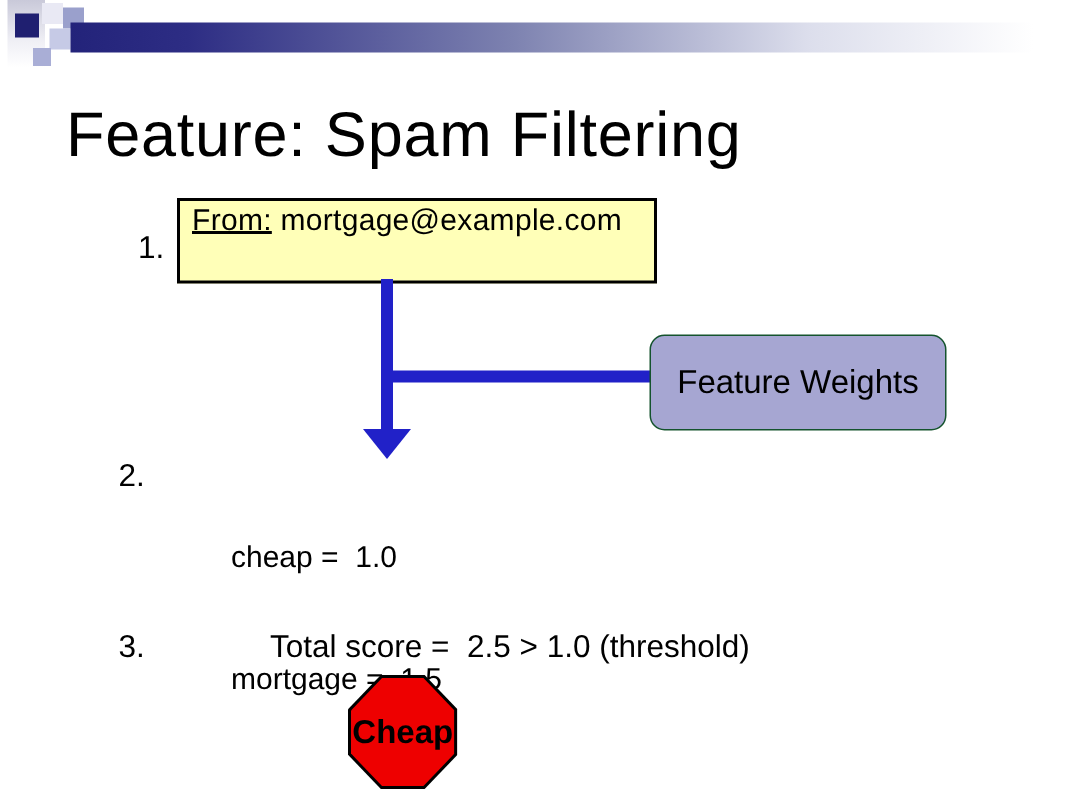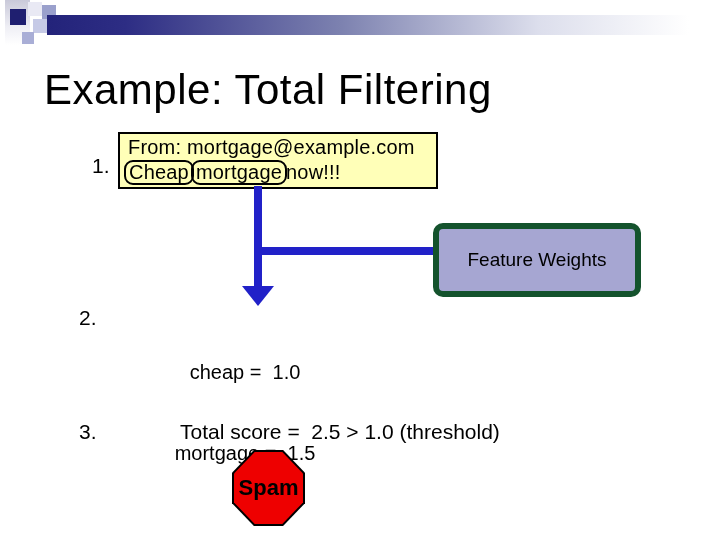--- a/index.html
+++ b/index.html
@@ -25,43 +25,43 @@
   .num1{left:92px;top:154px;}
   .num2{left:79px;top:306px;}
   .num3{left:79px;top:420px;}
   
   .email-box{
     position:absolute;left:118px;top:132px;width:308px;height:52px;
     background:#ffffb8;border:2px solid #000;
     font-size:20px;letter-spacing:0.2px;line-height:25px;padding:1px 0 0 8px;
     white-space:nowrap;
   }
-  .underlined{}
+  .underlined{text-decoration:underline;}
   .word-chip{
     display:inline-block;border:2px solid #000;border-radius:9px;
     padding:0 3px;margin:0 -1px 0 -4px;line-height:21px;
   }
   .word-chip + .word-chip{margin-left:-2px;}
   
   .arrow-shaft{position:absolute;left:254px;top:186px;width:8px;height:101px;background:#2121c8;}
   .arrow-head{position:absolute;left:242px;top:286px;width:0;height:0;
     border-left:16px solid transparent;border-right:16px solid transparent;
     border-top:20px solid #2121c8;}
   .h-line{position:absolute;left:262px;top:247px;width:172px;height:8px;background:#2121c8;}
   
   .fw-box{
     position:absolute;left:433px;top:223px;width:196px;height:62px;
-    background:#a6a6d2;border:6px solid #14532d;border-radius:10px;
+    background:#a6a6d2;border:1px solid #14532d;border-radius:10px;
     display:flex;align-items:center;justify-content:center;
-    font-size:19px;
+    font-size:22px;
   }
   
   .weights{
-    position:absolute;left:134px;top:305px;width:222px;
-    text-align:center;font-size:20px;line-height:27px;white-space:pre;
+    position:absolute;left:154px;top:305px;width:222px;
+    text-align:left;font-size:20px;line-height:27px;white-space:pre;
   }
   
   .total{position:absolute;left:180px;top:420px;font-size:21px;white-space:pre;}
   
   .stop-outer{
     position:absolute;left:232px;top:450px;width:73px;height:76px;background:#000;
     clip-path:polygon(30% 0,70% 0,100% 30%,100% 70%,70% 100%,30% 100%,0 70%,0 30%);
   }
   .stop-inner{
     position:absolute;left:2px;top:2px;right:2px;bottom:2px;background:#ee0000;
@@ -76,26 +76,25 @@
 <div id="slide">
 
   <div class="deco strip"></div>
   <div class="deco sq1"></div>
   <div class="deco sq2"></div>
   <div class="deco sq3"></div>
   <div class="deco sq4"></div>
   <div class="deco sq5"></div>
   <div class="deco topbar"></div>
 
-  <div class="title">Example: Total Filtering</div>
+  <div class="title">Feature: Spam Filtering</div>
 
   <div class="num num1">1.</div>
   <div class="email-box">
     <div><span class="underlined">From:</span><span> mortgage@example.com</span></div>
-    <div><span class="word-chip">Cheap</span><span class="word-chip">mortgage</span><span>now!!!</span></div>
   </div>
 
   <div class="arrow-shaft"></div>
   <div class="arrow-head"></div>
   <div class="h-line"></div>
 
   <div class="fw-box">
     <span>Feature Weights</span>
   </div>
 
@@ -103,17 +102,17 @@
   <div class="weights">
     <div>cheap =  1.0</div>
     <div>mortgage =  1.5</div>
   </div>
 
   <div class="num num3">3.</div>
   <div class="total">Total score =  2.5 &gt; 1.0 (threshold)</div>
 
   <div class="stop-outer">
     <div class="stop-inner">
-      <span class="stop-label">Spam</span>
+      <span class="stop-label">Cheap</span>
     </div>
   </div>
 
 </div>
 
 </body></html>

